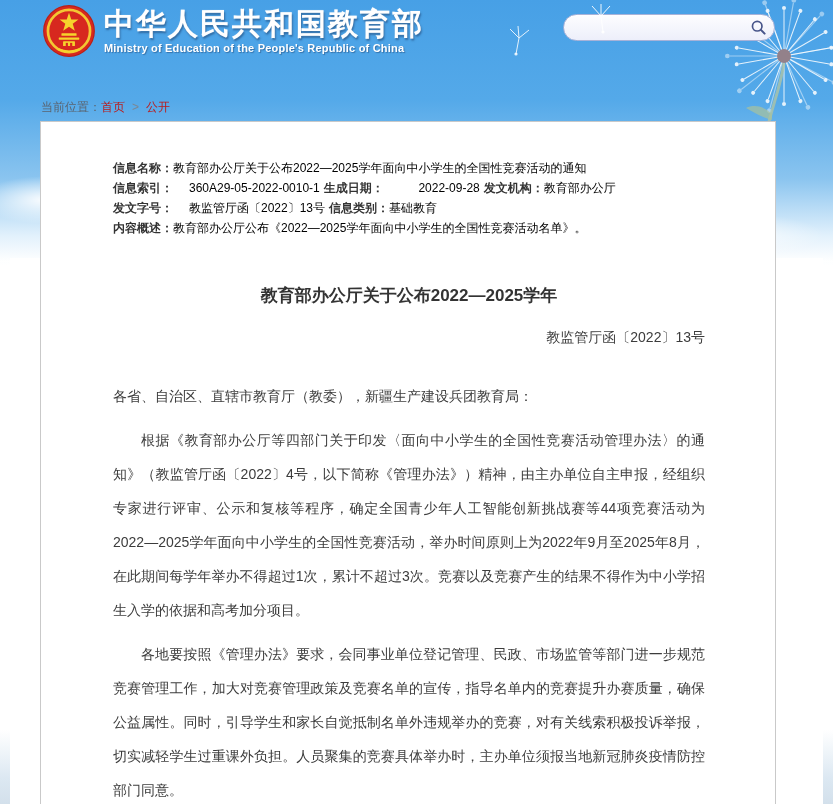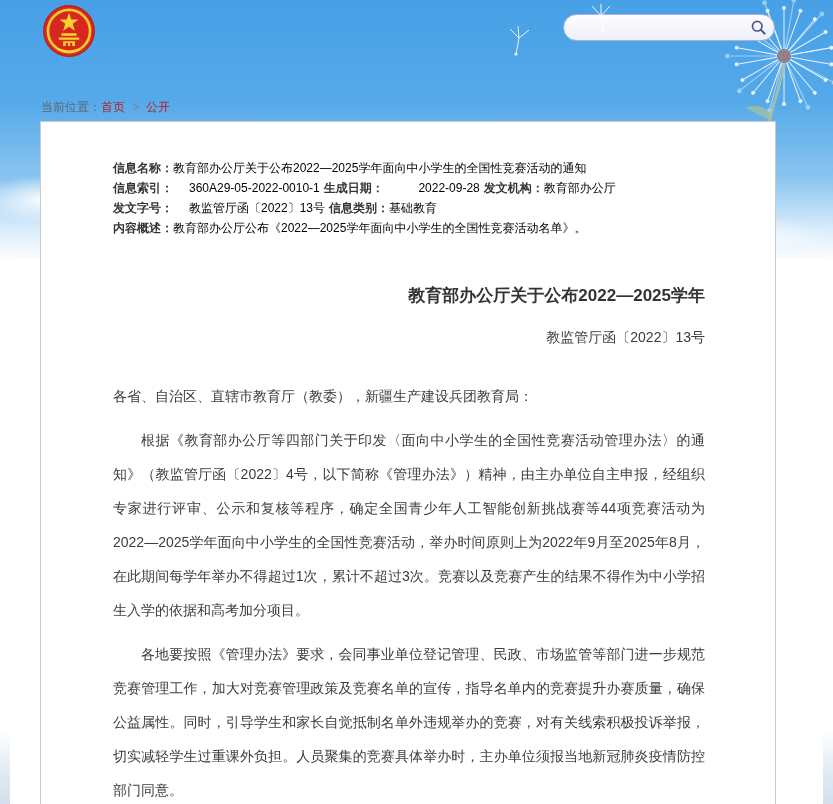--- a/index.html
+++ b/index.html
@@ -53,21 +53,21 @@
     background:#ffffff; border:1px solid #c9c9c9;
     padding:36px 70px 60px 72px;
   }
   .meta { font-size:12px;text-align:right; }
   .meta-row { display:flex; line-height:20px; white-space:nowrap; }
   .m-label { font-weight:bold; color:#333333; flex-shrink:0; }
   .m-value { color:#000000; }
   .vw  { min-width:103px; flex-shrink:0; padding-right:4px;margin-left:16px; }
   .vw2 { min-width:100px; flex-shrink:0; padding-right:4px; }
   .doc-title {
-    margin:42px 0 0; text-align:right; font-size:17px; font-weight:bold;
+    margin:42px 0 0; text-align:center; font-size:17px; font-weight:bold;
     color:#333333; line-height:31px;
   }
   .doc-number { margin-top:18px; text-align:right; font-size:14px; color:#3c3c3c; }
   .salutation { margin-top:32px; font-size:14px; color:#3c3c3c; line-height:34px; }
   .para {
     margin:10px 0 0; font-size:14px; color:#3c3c3c; line-height:34px;
     text-indent:2em; text-align:justify;
   }
 </style>
 </head>
@@ -84,20 +84,24 @@
       <circle cx="50" cy="50" r="34" fill="#d7281f"></circle>
       <path d="M50 16 L54.2 28.6 L67.5 28.8 L56.9 36.8 L60.8 49.5 L50 41.9 L39.2 49.5 L43.1 36.8 L32.5 28.8 L45.8 28.6 Z" fill="#f6d32c"></path>
       <rect x="36" y="54" width="28" height="5" rx="1" fill="#f6d32c"></rect>
       <rect x="31" y="62" width="38" height="4" rx="1" fill="#f6d32c"></rect>
       <rect x="39" y="69" width="22" height="9" rx="1" fill="#f6d32c"></rect>
       <rect x="44" y="72" width="4" height="6" fill="#d7281f"></rect>
       <rect x="52" y="72" width="4" height="6" fill="#d7281f"></rect>
       <path d="M30 84 Q50 92 70 84" fill="none" stroke="#f6d32c" stroke-width="4"></path>
     </svg>
 
+    <div class="brand">
+      <div class="site-title">中华人民共和国教育部</div>
+      <div class="site-sub">Ministry of Education of the People's Republic of China</div>
+    </div>
 
     <div class="searchbox">
       <input class="search-input" type="text" value="" style="">
       <span class="search-btn">
         <svg width="17" height="17" viewBox="0 0 20 20">
           <circle cx="8.5" cy="8.5" r="5.6" fill="none" stroke="#47558a" stroke-width="2"></circle>
           <line x1="12.8" y1="12.8" x2="17.2" y2="17.2" stroke="#47558a" stroke-width="2.4" stroke-linecap="round"></line>
         </svg>
       </span>
     </div>

